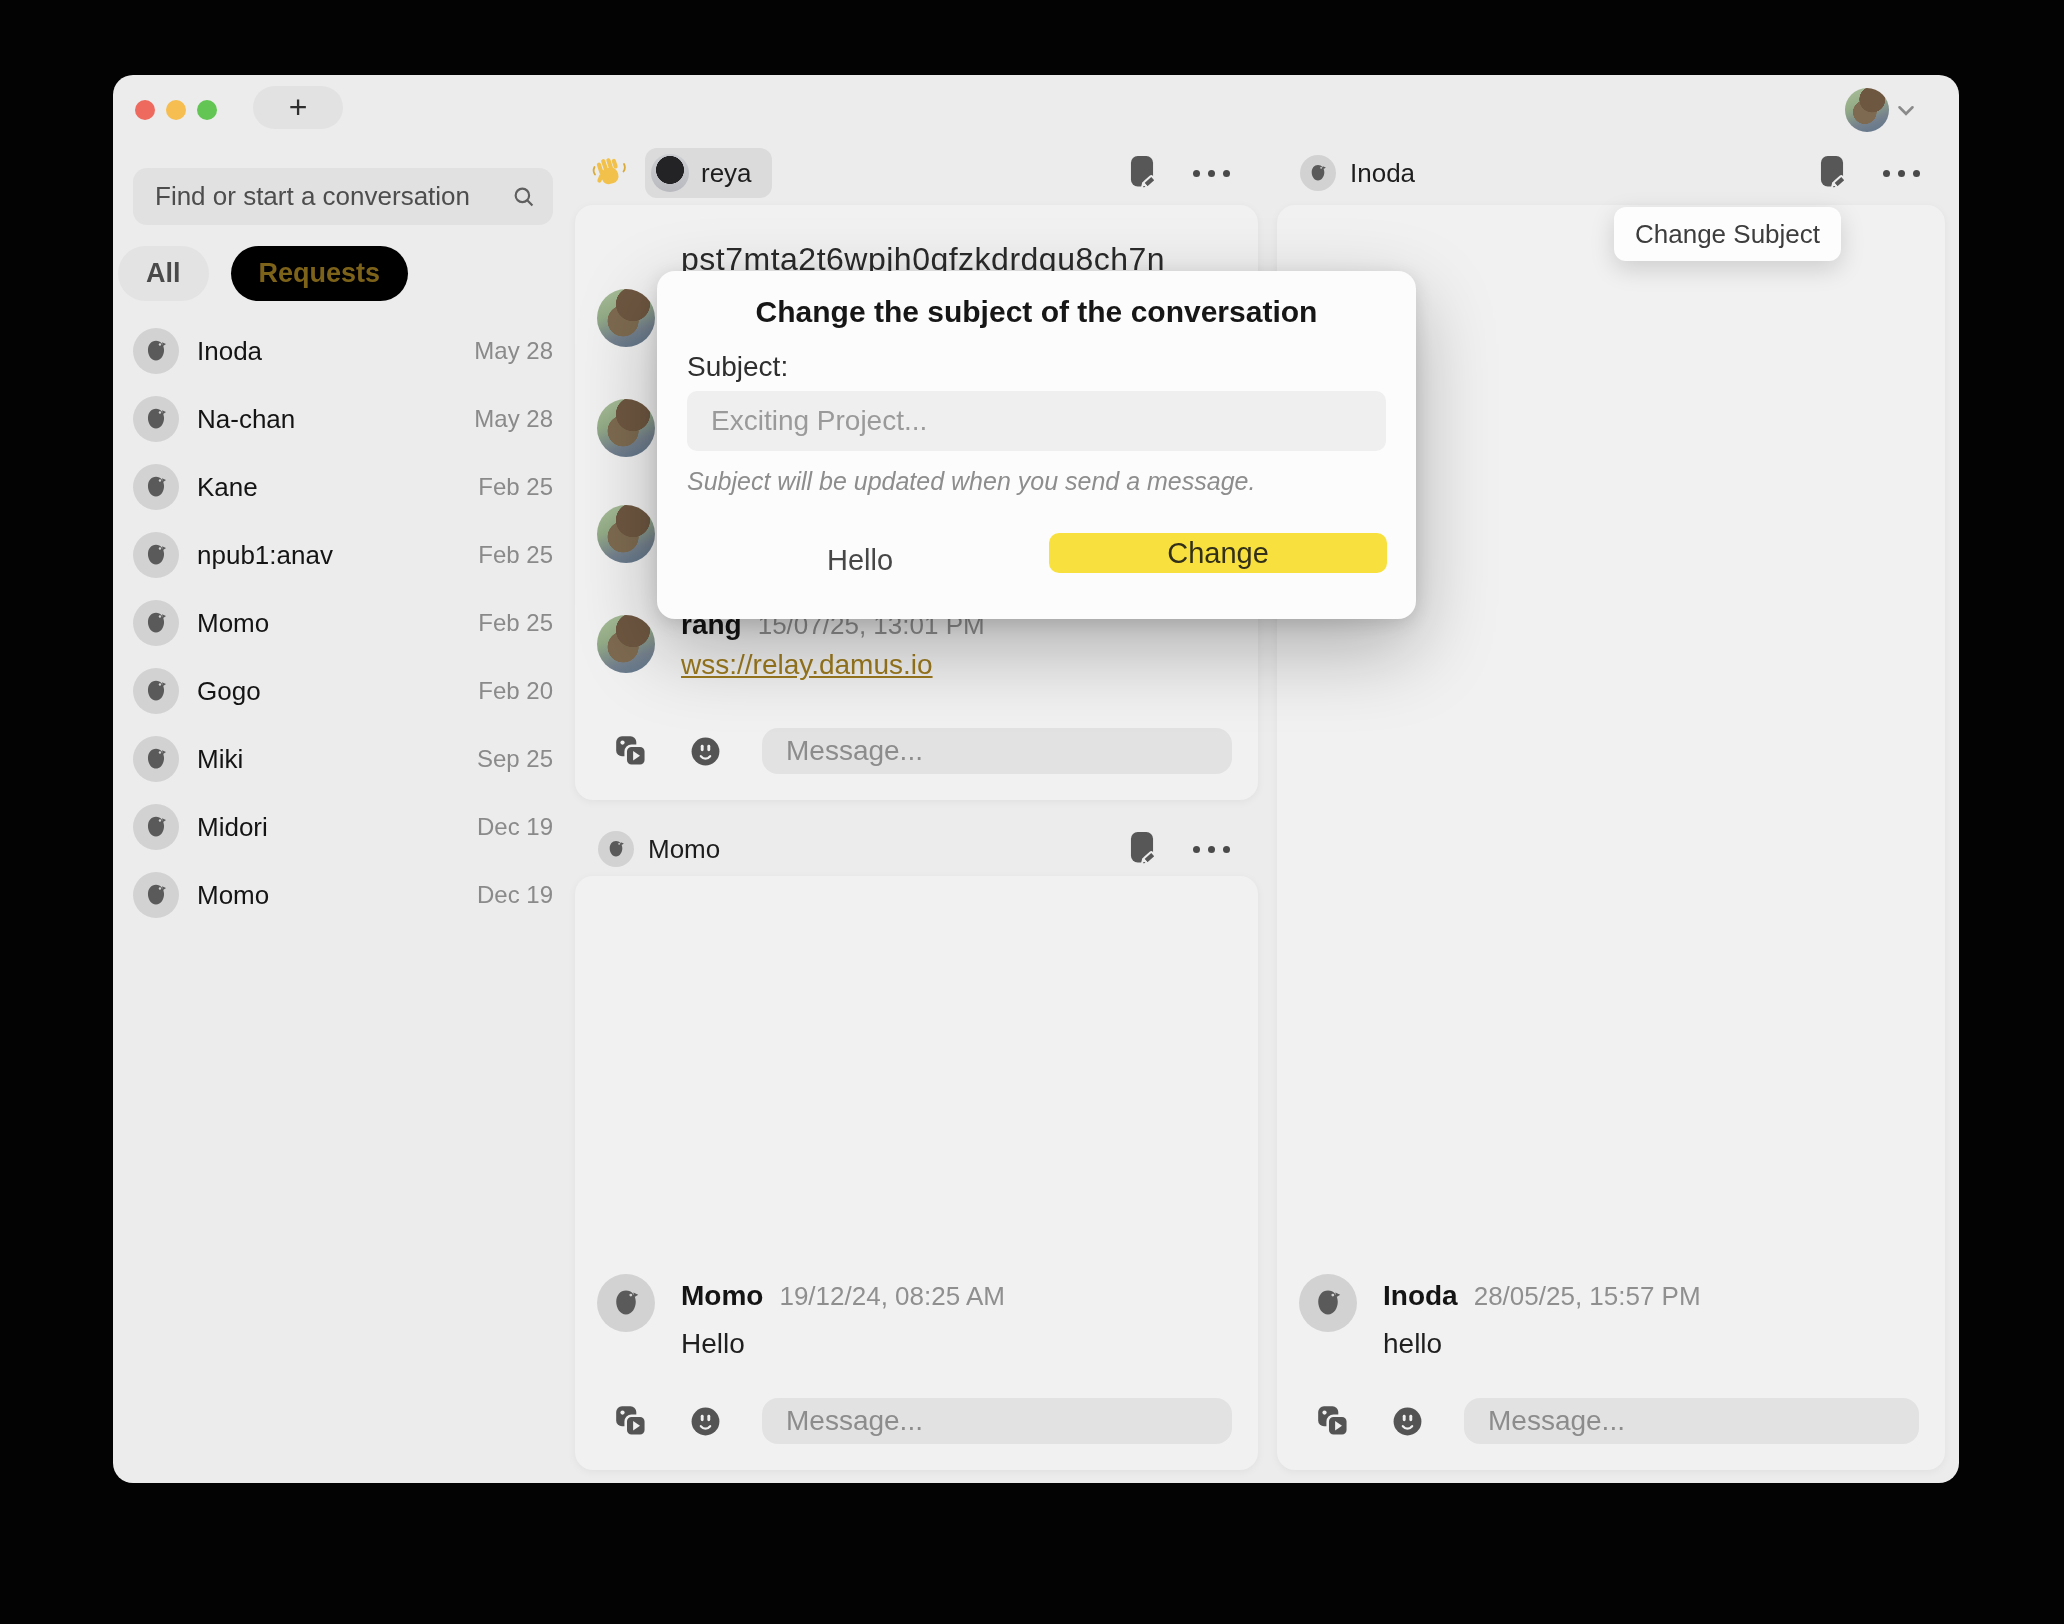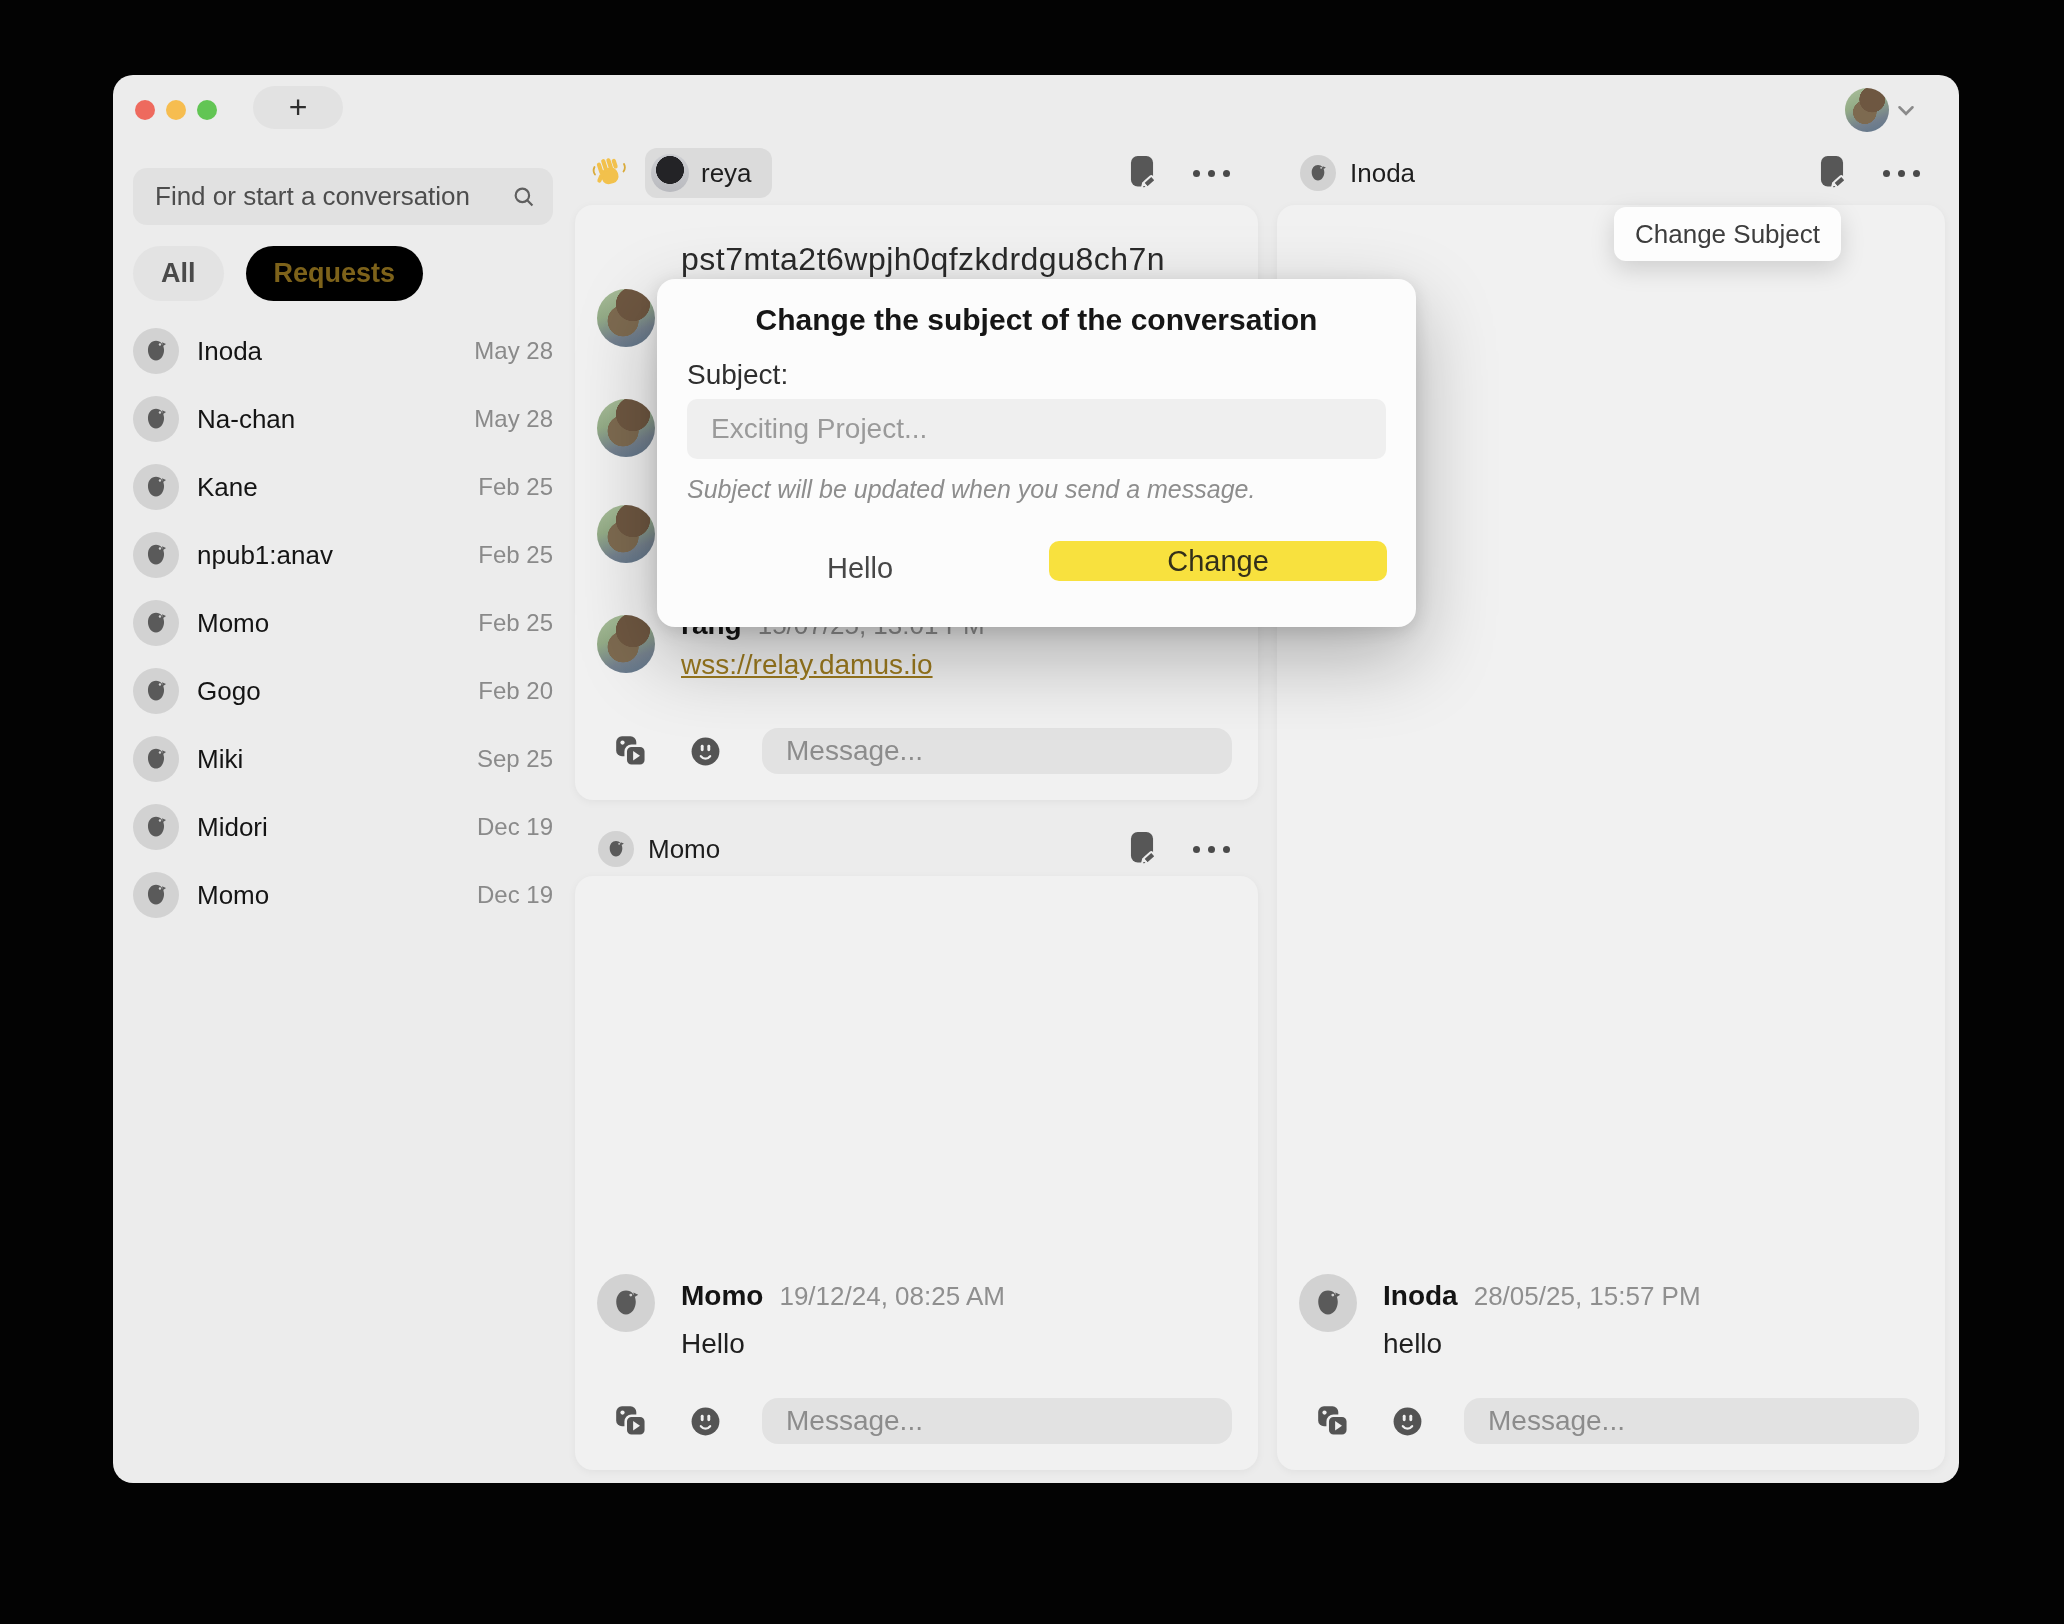--- a/index.html
+++ b/index.html
@@ -24,21 +24,21 @@
       radial-gradient(circle at 50% 42%, #232326 0 47%, transparent 49%),
       linear-gradient(180deg,#cdced2 0%,#b9babf 100%); }
 
   
   .search-wrap { position:absolute; left:20px; top:93px; width:420px; height:57px; }
   .search-input { width:100%; height:100%; border:none; outline:none; background:#e1e1e1;
                   border-radius:14px; padding:0 56px 0 22px; font-size:26px; color:#333;
                   font-family:"Liberation Sans", sans-serif; }
   .search-input::placeholder { color:#4d4d4d; opacity:1; }
   .search-ico { position:absolute; right:16px; top:16px; }
-  .tabs { position:absolute; left:20px; top:171px; display:flex; gap:22px; align-items:center; }
+  .tabs { position:absolute; left:5px; top:171px; display:flex; gap:22px; align-items:center; }
   .pill-tab { height:55px; border-radius:28px; display:flex; align-items:center; justify-content:center;
               font-size:27px; font-weight:bold; padding:0 28px; }
   .pill-tab.all { background:#e3e3e3; color:#4a4a4a; }
   .pill-tab.req { background:#000000; color:#7d621a; }
   .conv-list { position:absolute; left:20px; top:242px; width:420px; }
   .conv-row { height:68px; display:flex; align-items:center; gap:18px; }
   .conv-name { flex:1; font-size:26px; color:#141414; }
   .conv-date { font-size:24px; color:#8a8a8a; }
   .ostrich { border-radius:50%; background:#d2d2d2; display:flex; align-items:center; justify-content:center; flex:none; }
   .sz46 { width:46px; height:46px; } .sz36 { width:36px; height:36px; } .sz58 { width:58px; height:58px; }
@@ -74,21 +74,21 @@
   .stack-avatar { position:absolute; left:22px; }
   .link-msg { position:absolute; left:106px; top:444px; font-size:28px; color:#9c7a1e; text-decoration:underline; }
   .rang-head { position:absolute; left:106px; top:404px; display:flex; align-items:baseline; gap:16px; }
 
   
   .tooltip { position:absolute; left:337px; top:2px; width:227px; height:54px; background:#fdfdfd;
              border-radius:12px; box-shadow:0 8px 24px rgba(0,0,0,0.15); display:flex; align-items:center;
              justify-content:center; font-size:26px; color:#3d3d3d; z-index:20; }
 
   
-  .modal { position:absolute; left:544px; top:204px; width:759px; height:348px; background:#fcfcfc;
+  .modal { position:absolute; left:544px; top:196px; width:759px; height:348px; background:#fcfcfc;
            border-radius:18px; box-shadow:0 30px 80px rgba(0,0,0,0.28), 0 4px 18px rgba(0,0,0,0.12); z-index:50; }
   .modal-title { position:absolute; left:0; right:0; top:24px; text-align:center;
                  font-size:30px; font-weight:bold; color:#161616; }
   .modal-sublabel { position:absolute; left:30px; top:80px; font-size:28px; color:#2e2e2e; }
   .subject-input { position:absolute; left:30px; top:120px; width:699px; height:60px; background:#efefef;
                    border:none; outline:none; border-radius:10px; padding:0 24px; font-size:28px; color:#333;
                    font-family:"Liberation Sans", sans-serif; }
   .subject-input::placeholder { color:#9a9a9a; opacity:1; }
   .modal-helper { position:absolute; left:30px; top:196px; font-size:25px; font-style:italic; color:#8d8d8d; }
   .btn-cancel { position:absolute; left:90px; top:262px; width:226px; height:54px; background:none; border:none;

